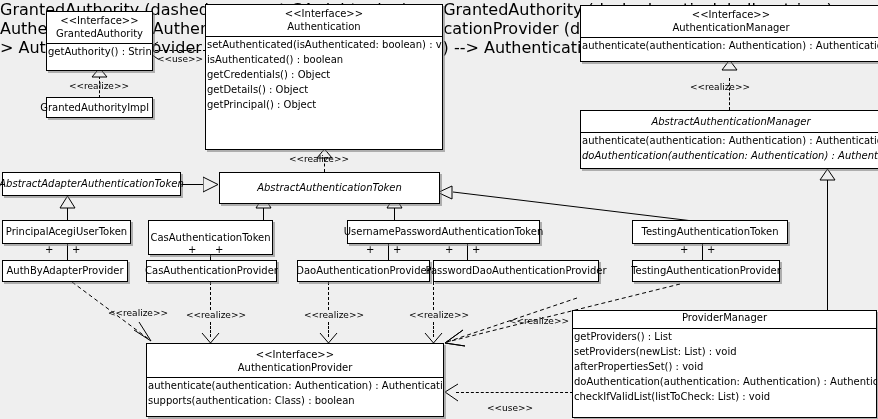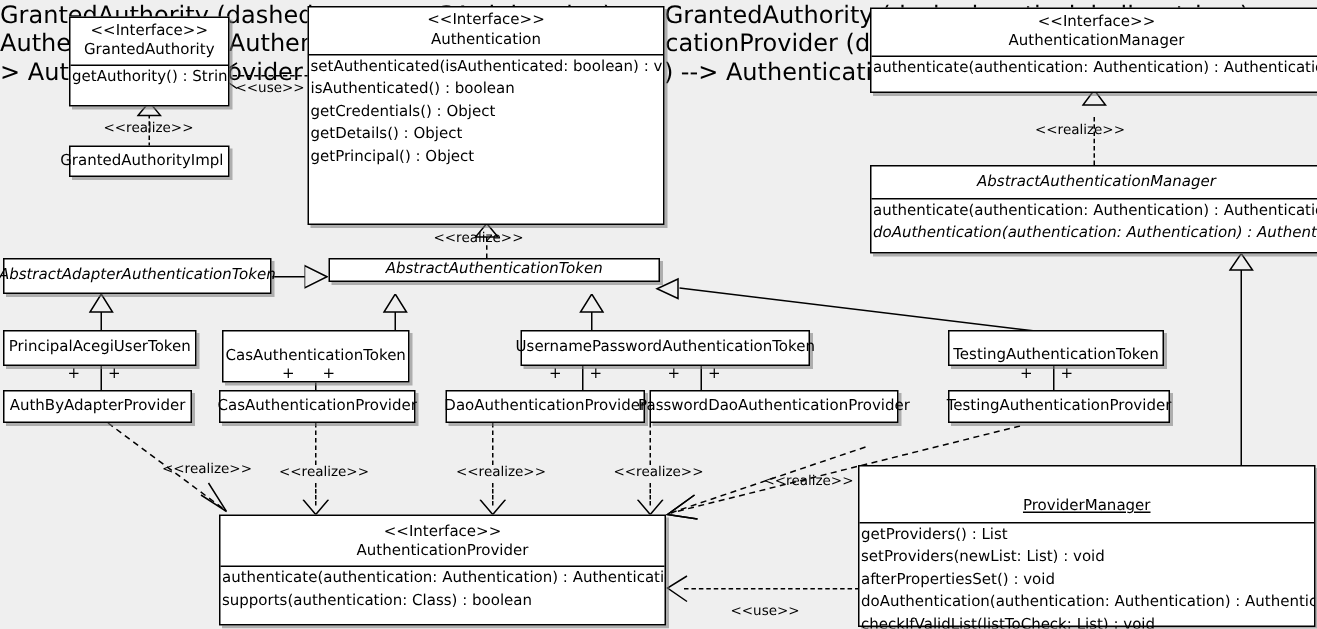--- a/index.html
+++ b/index.html
@@ -302,38 +302,38 @@
       <div class="op abstract">doAuthentication(authentication: Authentication) : Authentication</div>
     </div>
   </div>
 
   
   <div class="uml simple" style="left:2px;top:172px;width:179px;height:24px;">
     <span class="cname abstract">AbstractAdapterAuthenticationToken</span>
   </div>
 
   
-  <div class="uml simple" style="left:219px;top:172px;width:221px;height:16px;">
+  <div class="uml simple" style="left:219px;top:172px;width:221px;height:32px;">
     <span class="cname abstract">AbstractAuthenticationToken</span>
   </div>
 
   
   <div class="uml simple" style="left:2px;top:220px;width:129px;height:24px;">
     <span class="cname">PrincipalAcegiUserToken</span>
   </div>
 
   <div class="uml simple" style="left:148px;top:220px;width:125px;height:35px;">
     <span class="cname">CasAuthenticationToken</span>
   </div>
 
   <div class="uml simple" style="left:347px;top:220px;width:193px;height:24px;">
     <span class="cname">UsernamePasswordAuthenticationToken</span>
   </div>
 
-  <div class="uml simple" style="left:632px;top:220px;width:144px;height:24px;align-items:flex-end;">
+  <div class="uml simple" style="left:632px;top:220px;width:156px;height:24px;">
     <span class="cname">TestingAuthenticationToken</span>
   </div>
 
   
   <div class="uml simple" style="left:2px;top:260px;width:126px;height:22px;">
     <span class="cname">AuthByAdapterProvider</span>
   </div>
 
   <div class="uml simple" style="left:297px;top:260px;width:133px;height:22px;">
     <span class="cname">DaoAuthenticationProvider</span>
@@ -359,21 +359,21 @@
     </div>
     <div class="sep"></div>
     <div class="ops">
       <div class="op">authenticate(authentication: Authentication) : Authentication</div>
       <div class="op">supports(authentication: Class) : boolean</div>
     </div>
   </div>
 
   
   <div class="uml" style="left:572px;top:310px;width:305px;height:108px;">
-    <div class="hdr" style="padding-top:20px;padding-bottom:4px;text-decoration:underline;">
+    <div class="hdr" style="padding-top:0;padding-bottom:4px;">
       <span class="cname">ProviderManager</span>
     </div>
     <div class="sep"></div>
     <div class="ops">
       <div class="op">getProviders() : List</div>
       <div class="op">setProviders(newList: List) : void</div>
       <div class="op">afterPropertiesSet() : void</div>
       <div class="op">doAuthentication(authentication: Authentication) : Authentication</div>
       <div class="op">checkIfValidList(listToCheck: List) : void</div>
     </div>

